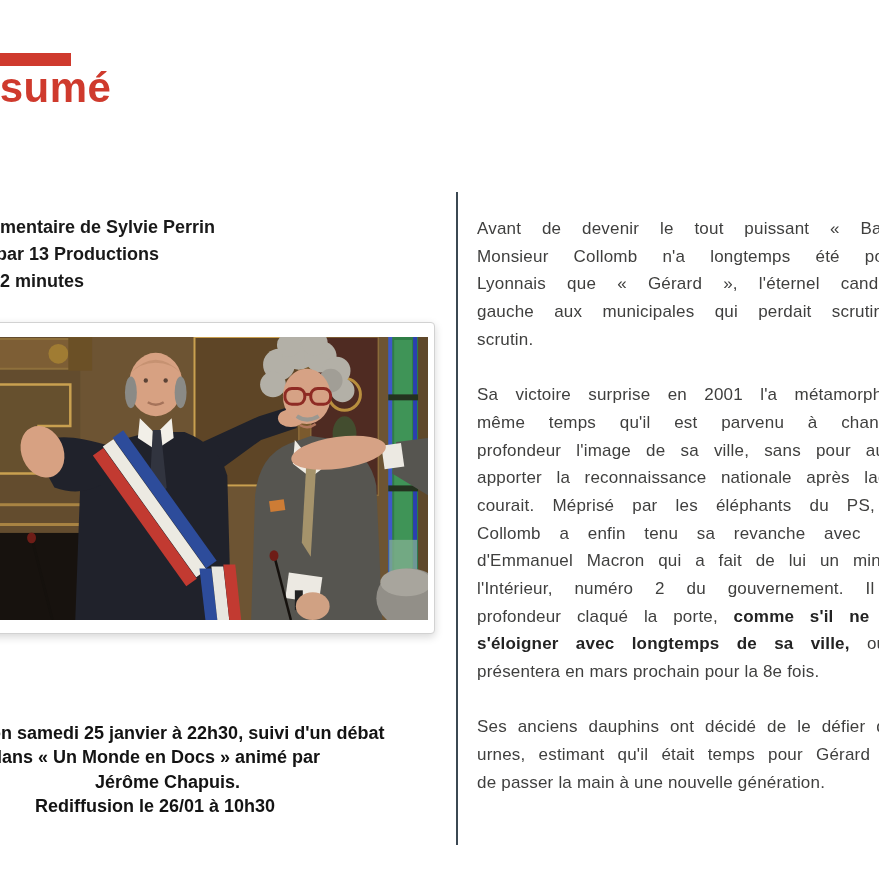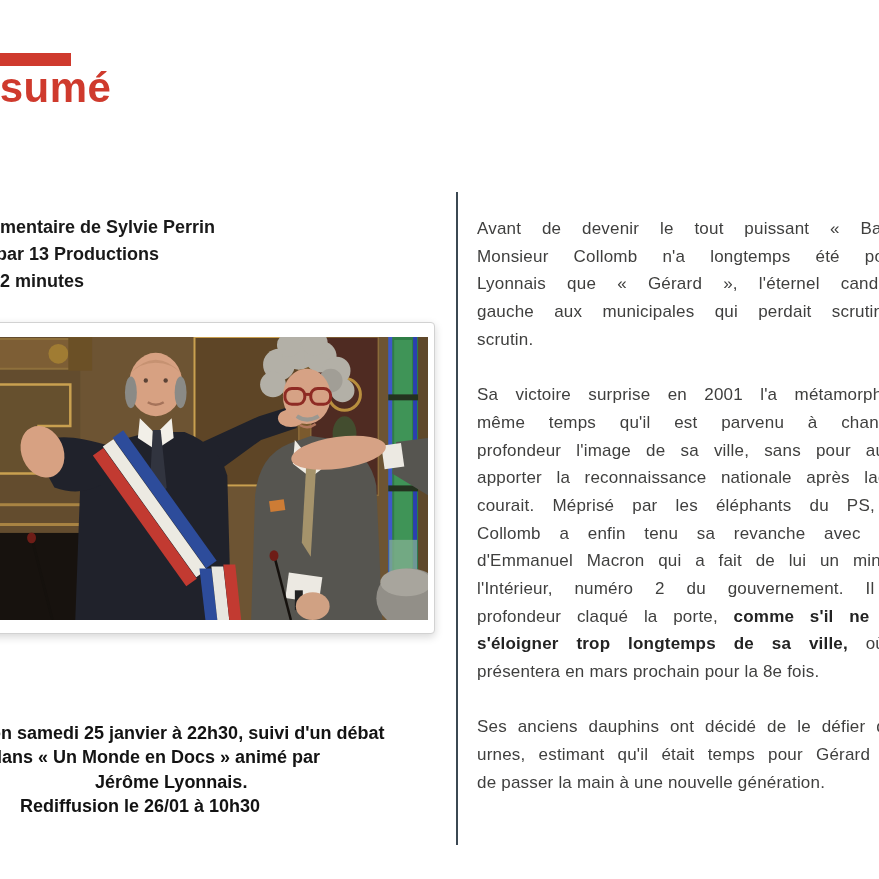--- a/index.html
+++ b/index.html
@@ -139,22 +139,22 @@
     <line x1="92" y1="286" x2="72" y2="206" stroke="#15110d" stroke-width="2.5"></line>
     <ellipse cx="71" cy="203" rx="4.5" ry="5.5" fill="#6e1d17"></ellipse>
     <line x1="332" y1="286" x2="316" y2="224" stroke="#15110d" stroke-width="2.5"></line>
     <ellipse cx="315" cy="221" rx="4.5" ry="5.5" fill="#6e1d17"></ellipse>
   </svg>
 </div>
 
 <div class="broadcast">
   <div class="bline" style="margin-left:-66px">Diffusion samedi 25 janvier à 22h30, suivi d'un débat</div>
   <div class="bline" style="margin-left:-9px">dans « Un Monde en Docs » animé par</div>
-  <div class="bline" style="margin-left:95px">Jérôme Lyonnais.</div>
-  <div class="bline" style="margin-left:20px">Rediffusion le 26/01 à 10h30</div>
+  <div class="bline" style="margin-left:95px">Jérôme Chapuis.</div>
+  <div class="bline" style="margin-left:35px">Rediffusion le 26/01 à 10h30</div>
 </div>
 
 <div class="divider" style="background: rgb(59, 72, 82);"></div>
 
 <div class="article">
   <div class="para">
     <div class="jline">Avant de devenir le tout puissant « Baron de</div>
     <div class="jline">Monsieur Collomb n'a longtemps été pour les</div>
     <div class="jline">Lyonnais que « Gérard », l'éternel candidat de</div>
     <div class="jline">gauche aux municipales qui perdait scrutin après</div>
@@ -163,21 +163,21 @@
   <div class="para">
     <div class="jline">Sa victoire surprise en 2001 l'a métamorphosé en</div>
     <div class="jline">même temps qu'il est parvenu à changer en</div>
     <div class="jline">profondeur l'image de sa ville, sans pour autant lui</div>
     <div class="jline">apporter la reconnaissance nationale après laquelle il</div>
     <div class="jline">courait. Méprisé par les éléphants du PS, Gérard</div>
     <div class="jline">Collomb a enfin tenu sa revanche avec l'élection</div>
     <div class="jline">d'Emmanuel Macron qui a fait de lui un ministre de</div>
     <div class="jline">l'Intérieur, numéro 2 du gouvernement. Il en a</div>
     <div class="jline"><span>profondeur claqué la porte, </span><span class="b">comme s'il ne pouvait</span></div>
-    <div class="jline"><span class="b">s'éloigner trop longtemps de sa ville,</span><span> où il se</span></div>
+    <div class="jline"><span class="b">s'éloigner avec longtemps de sa ville,</span><span> où il se</span></div>
     <div class="lline">présentera en mars prochain pour la 8e fois.</div>
   </div>
   <div class="para">
     <div class="jline">Ses anciens dauphins ont décidé de le défier dans les</div>
     <div class="jline">urnes, estimant qu'il était temps pour Gérard Collomb</div>
     <div class="lline">de passer la main à une nouvelle génération.</div>
   </div>
 </div>
 
 </body></html>

